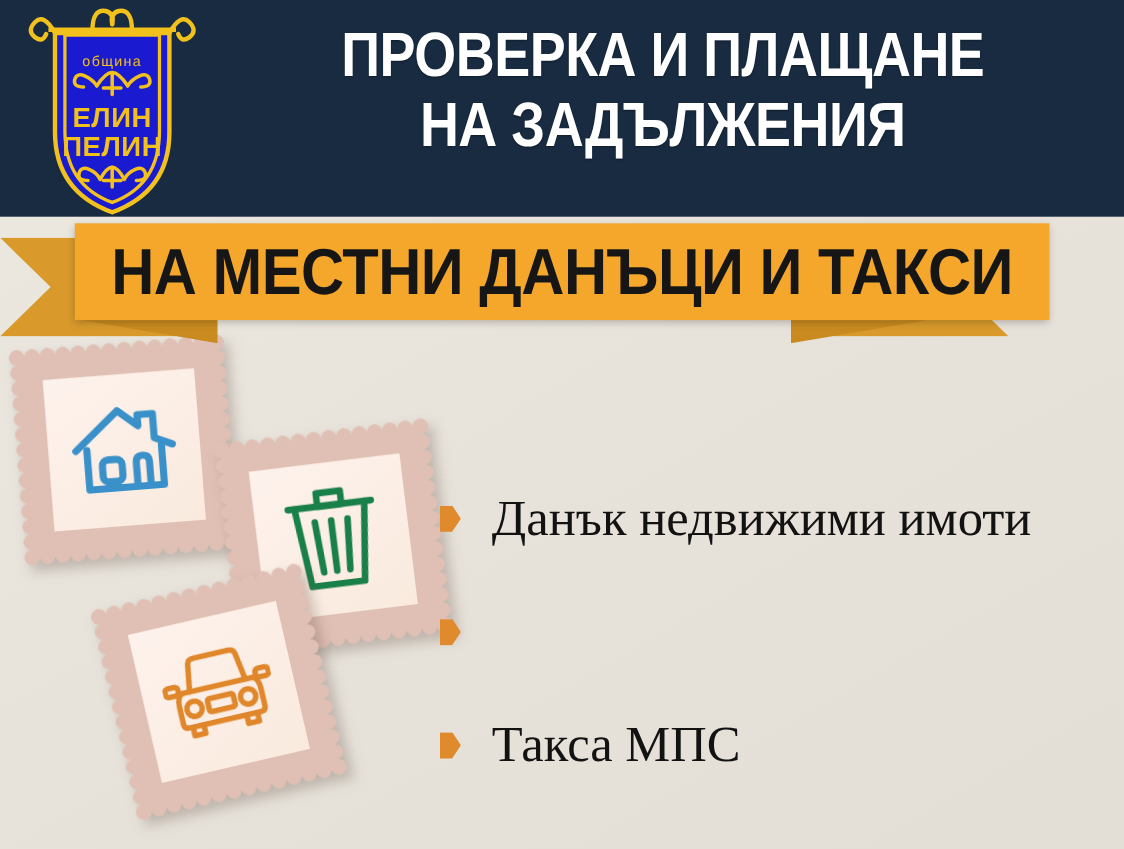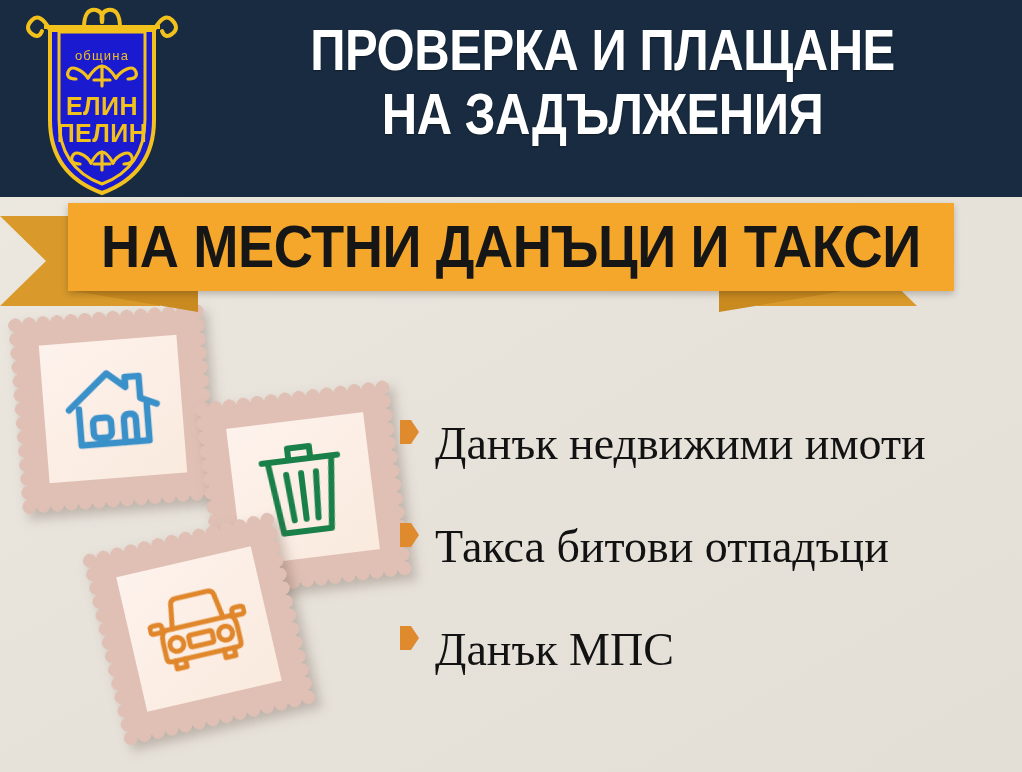--- a/index.html
+++ b/index.html
@@ -159,21 +159,23 @@
   
   .tax-list {
     position: absolute;
     left: 400px;
     top: 420px;
     width: 612px;
     z-index: 4;
   }
   .tax-item {
     display: flex;
+    align-items: center;
     height: 103px;
+    gap: 12px;
   }
   .bullet {
     flex: 0 0 auto;
     width: 19px; height: 24px;
     margin-right: 16px;
     background: #e08a2e;
     clip-path: polygon(0 0, 11px 0, 19px 12px, 11px 24px, 0 24px);
   }
   .tax-label {
     font-family: "Liberation Serif", serif;
@@ -290,21 +292,20 @@
     </div>
   </div>
 
   <div class="tax-list">
     <div class="tax-item">
       <span class="bullet"></span>
       <span class="tax-label">Данък недвижими имоти</span>
     </div>
     <div class="tax-item">
       <span class="bullet"></span>
-      <span class="tax-label">Такса битови отпадъци</span>
     </div>
     <div class="tax-item">
       <span class="bullet"></span>
-      <span class="tax-label">Данък МПС</span>
+      <span class="tax-label">Такса МПС</span>
     </div>
   </div>
 
 </div>
 
 </body></html>

